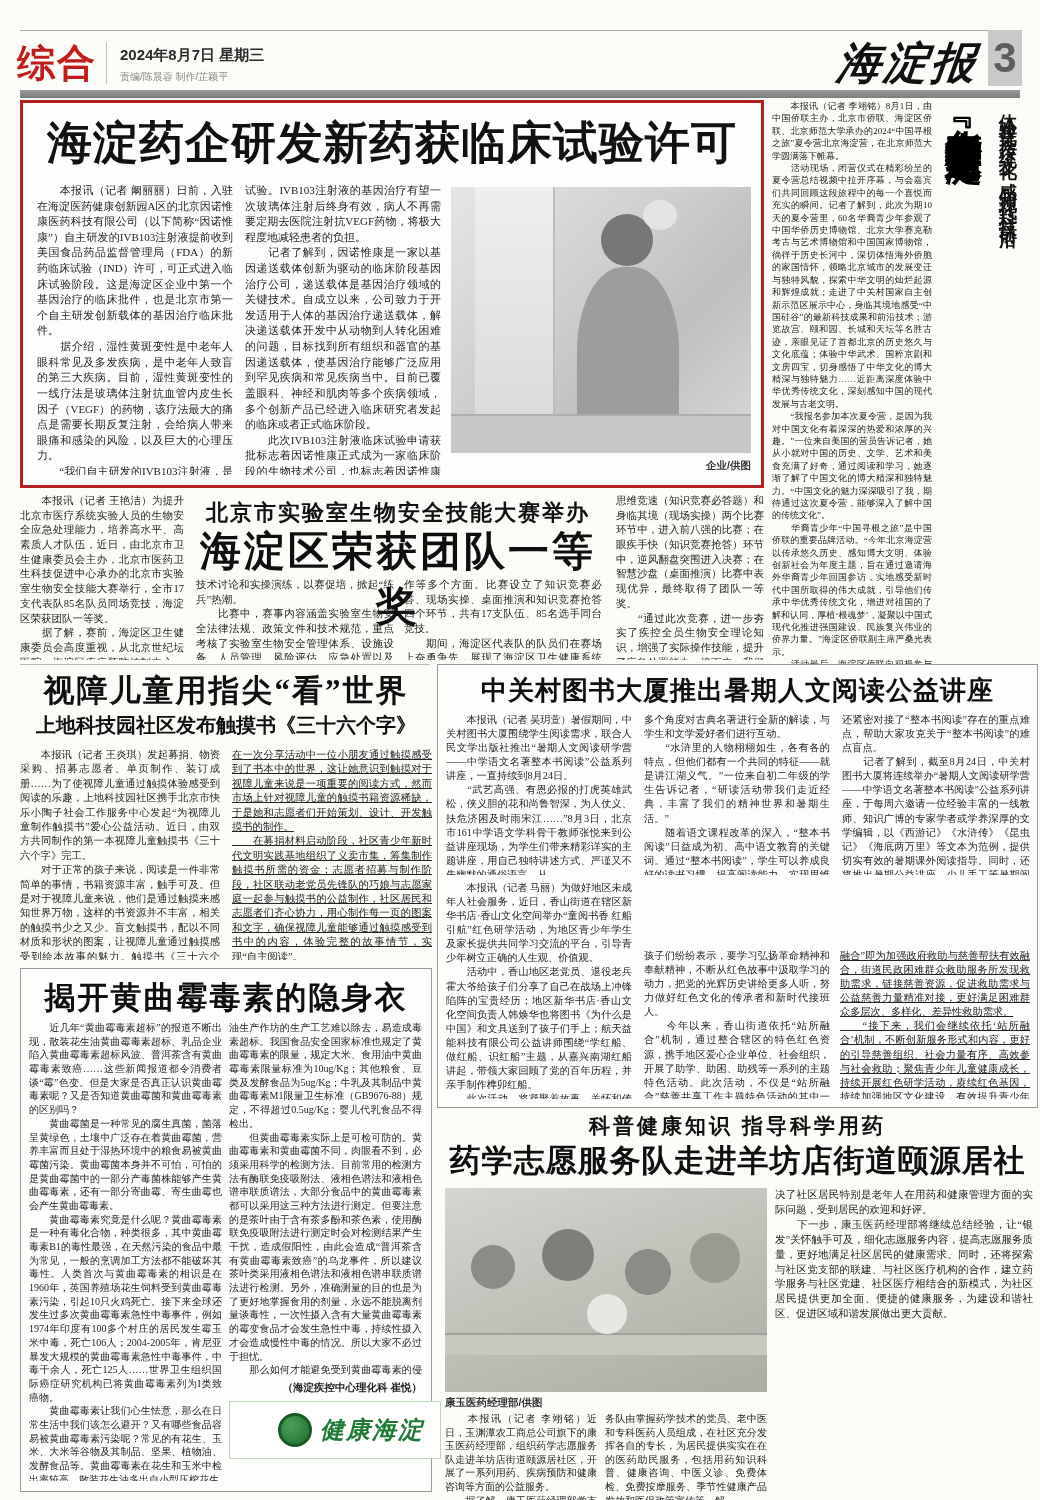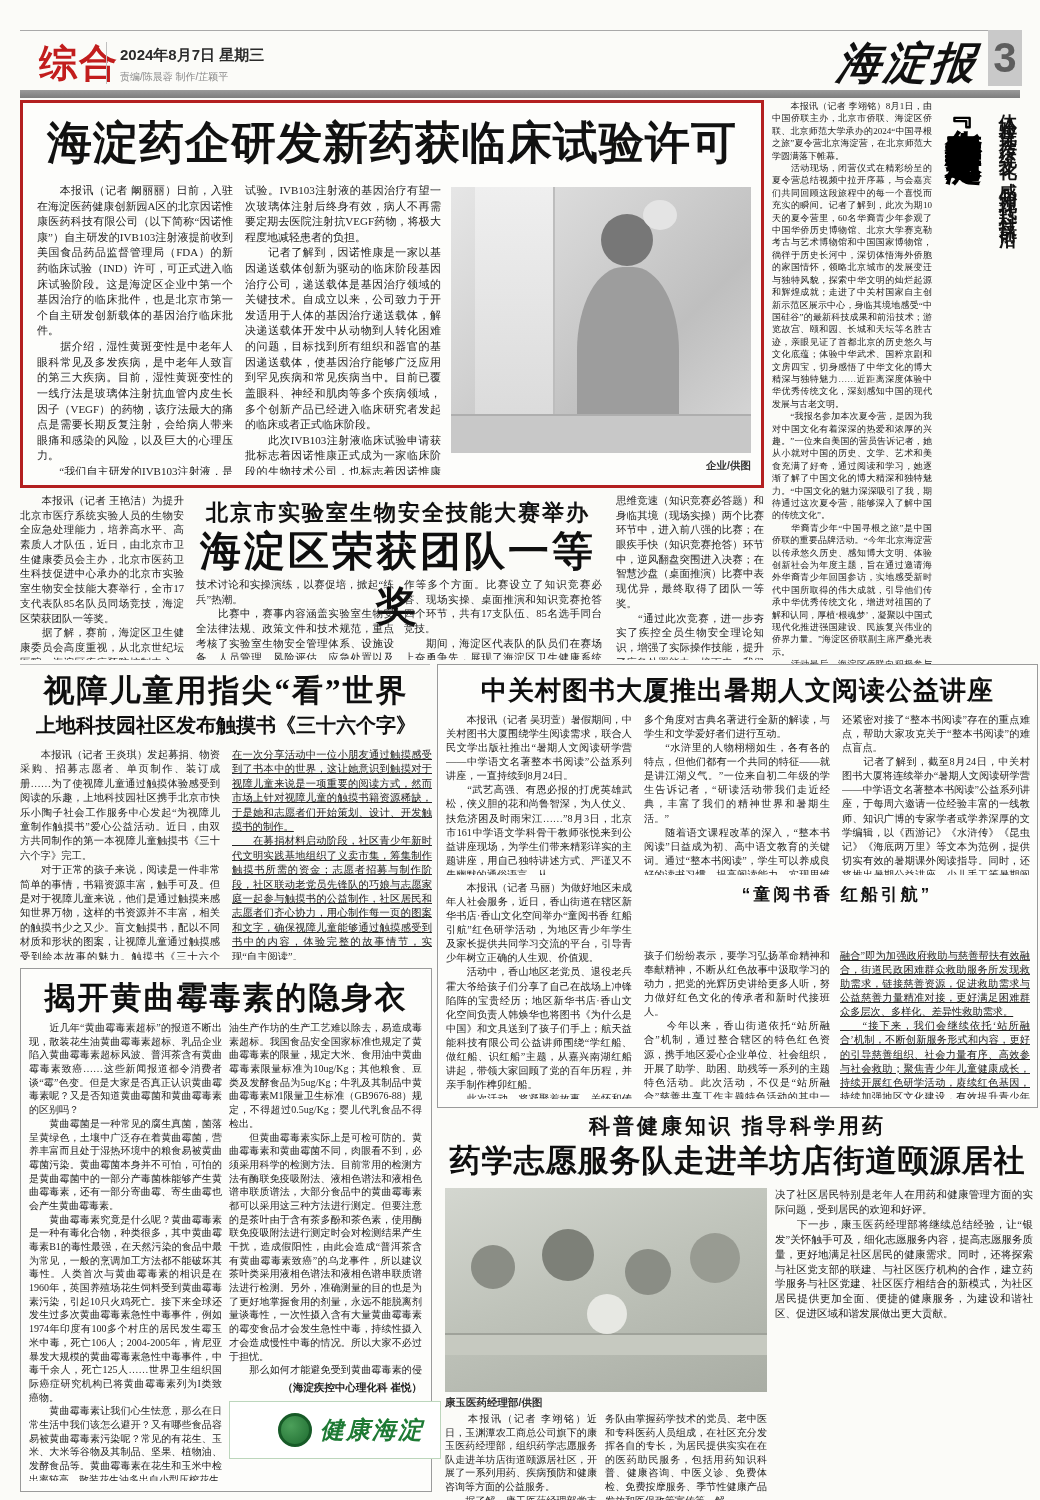--- a/index.html
+++ b/index.html
@@ -1,21 +1,21 @@
 <!DOCTYPE html>
 <html><head>
 <meta charset="utf-8">
 <style>
   html,body{margin:0;padding:0;background:#e8e8e4;}
   #paper{position:relative;width:1040px;height:1500px;background:#fbfbf8;overflow:hidden;
          font-family:"Liberation Serif","DejaVu Serif",serif;color:#1c1c1c;}
   .abs{position:absolute;}
   
   .topline{left:20px;top:30px;width:1000px;height:1px;background:#a9a9a9;}
-  .section-name{left:39px;top:38px;font:bold 38px "Liberation Sans","DejaVu Sans",sans-serif;color:#c21d1d;letter-spacing:2px;}
+  .section-name{left:17px;top:38px;font:bold 38px "Liberation Sans","DejaVu Sans",sans-serif;color:#c21d1d;letter-spacing:2px;}
   .head-divider{left:106px;top:42px;width:1px;height:42px;background:#c0c0c0;}
   .pub-date{left:120px;top:46px;font:bold 15px "Liberation Sans","DejaVu Sans",sans-serif;color:#2a2a2a;}
   .pub-credits{left:120px;top:70px;font:10px "Liberation Sans","DejaVu Sans",sans-serif;color:#8a8a8a;}
   .masthead{left:828px;top:34px;width:150px;text-align:right;font:bold italic 44px "Liberation Serif","DejaVu Serif",serif;color:#111;letter-spacing:3px;transform:skewX(-6deg);}
   .pageno-band{left:988px;top:30px;width:34px;height:56px;background:#c9c9c9;display:flex;align-items:center;justify-content:center;}
   .pageno{font:bold 42px "Liberation Sans","DejaVu Sans",sans-serif;color:#5d5d5d;}
   .gray-bar{left:20px;top:90px;width:1000px;height:8px;background:linear-gradient(#9a9a9a,#7d7d7d);}
   
   .col{white-space:pre-line;text-align:justify;overflow:hidden;color:#232323;}
   .cap{font:bold 10.5px "Liberation Sans","DejaVu Sans",sans-serif;color:#333;}
@@ -159,21 +159,20 @@
 　　“武艺高强、有恩必报的打虎英雄武松，侠义胆的花和尚鲁智深，为人仗义、扶危济困及时雨宋江……”8月3日，北京市161中学语文学科骨干教师张悦来到公益讲座现场，为学生们带来精彩详实的主题讲座，用自己独特讲述方式、严谨又不失幽默的通俗语言，从</div>
     <div class="abs col book-col" style="left:206px;">多个角度对古典名著进行全新的解读，与学生和文学爱好者们进行互动。
 　　“水浒里的人物栩栩如生，各有各的特点，但他们都有一个共同的特征——就是讲江湖义气。”一位来自初二年级的学生告诉记者，“研读活动带我们走近经典，丰富了我们的精神世界和暑期生活。”
 　　随着语文课程改革的深入，“整本书阅读”日益成为初、高中语文教育的关键词。通过“整本书阅读”，学生可以养成良好的读书习惯，提高阅读能力，实现思维的发展与提升。讲座内容</div>
     <div class="abs col book-col" style="left:404px;width:188px;">还紧密对接了“整本书阅读”存在的重点难点，帮助大家攻克关于“整本书阅读”的难点盲点。
 　　记者了解到，截至8月24日，中关村图书大厦将连续举办“暑期人文阅读研学营——中学语文名著整本书阅读”公益系列讲座，于每周六邀请一位经验丰富的一线教师、知识广博的专家学者或学养深厚的文学编辑，以《西游记》《水浒传》《昆虫记》《海底两万里》等文本为范例，提供切实有效的暑期课外阅读指导。同时，还将推出暑期公益讲座、少儿手工等暑期阅读推广活动，让孩子们在丰富的阅读体验中“阅享假期”。</div>
 
     <div class="abs col xs-col1">　　本报讯（记者 马丽）为做好地区未成年人社会服务，近日，香山街道在辖区新华书店·香山文化空间举办“童阅书香 红船引航”红色研学活动，为地区青少年学生及家长提供共同学习交流的平台，引导青少年树立正确的人生观、价值观。
 　　活动中，香山地区老党员、退役老兵霍大爷给孩子们分享了自己在战场上冲锋陷阵的宝贵经历；地区新华书店·香山文化空间负责人韩焕华也将图书《为什么是中国》和文具送到了孩子们手上；航天益能科技有限公司公益讲师围绕“学红船、做红船、识红船”主题，从嘉兴南湖红船讲起，带领大家回顾了党的百年历程，并亲手制作榫卯红船。
 　　此次活动，将凝聚着故事、关怀和传承的“爱心包裹”送到了孩子身边，让孩子们深切感受了革命军人为了祖国奋不顾身、勇往直前的革命精神，来自党和政府及社会的关心关爱。</div>
-    <div class="abs kicker xs-kicker">“童阅书香  红船引航”</div>
     <div class="abs col xs-col2">孩子们纷纷表示，要学习弘扬革命精神和奉献精神，不断从红色故事中汲取学习的动力，把党的光辉历史讲给更多人听，努力做好红色文化的传承者和新时代接班人。
 　　今年以来，香山街道依托“站所融合”机制，通过整合辖区的特色红色资源，携手地区爱心企业单位、社会组织，开展了助学、助困、助残等一系列的主题特色活动。此次活动，不仅是“站所融合”慈善共享工作主题特色活动的其中一项，也是做好地区未成年救助保护和社会服务工作的生动实践，以及加强地区文化建设、提升青少年综合素质的重要举措。“站所</div>
     <div class="abs col xs-col3">融合”即为加强政府救助与慈善帮扶有效融合，街道民政困难群众救助服务所发现救助需求，链接慈善资源，促进救助需求与公益慈善力量精准对接，更好满足困难群众多层次、多样化、差异性救助需求。
 　　“接下来，我们会继续依托‘站所融合’机制，不断创新服务形式和内容，更好的引导慈善组织、社会力量有序、高效参与社会救助；聚焦青少年儿童健康成长，持续开展红色研学活动，赓续红色基因，持续加强地区文化建设，有效提升青少年综合素质。”香山街道民生保障办公室副主任张艳霞表示。</div>
   </div>
 
   <div class="abs afla-box">
     <div class="abs hl-sans afla-headline">揭开黄曲霉毒素的隐身衣</div>
     <div class="abs col afla-col" style="left:8px;">　　近几年“黄曲霉毒素超标”的报道不断出现，散装花生油黄曲霉毒素超标、乳品企业陷入黄曲霉毒素超标风波、普洱茶含有黄曲霉毒素致癌……这些新闻报道都令消费者谈“霉”色变。但是大家是否真正认识黄曲霉毒素呢？又是否知道黄曲霉菌和黄曲霉毒素的区别吗？
 　　黄曲霉菌是一种常见的腐生真菌，菌落呈黄绿色，土壤中广泛存在着黄曲霉菌，营养丰富而且处于湿热环境中的粮食易被黄曲霉菌污染。黄曲霉菌本身并不可怕，可怕的是黄曲霉菌中的一部分产毒菌株能够产生黄曲霉毒素，还有一部分寄曲霉、寄生曲霉也会产生黄曲霉毒素。

